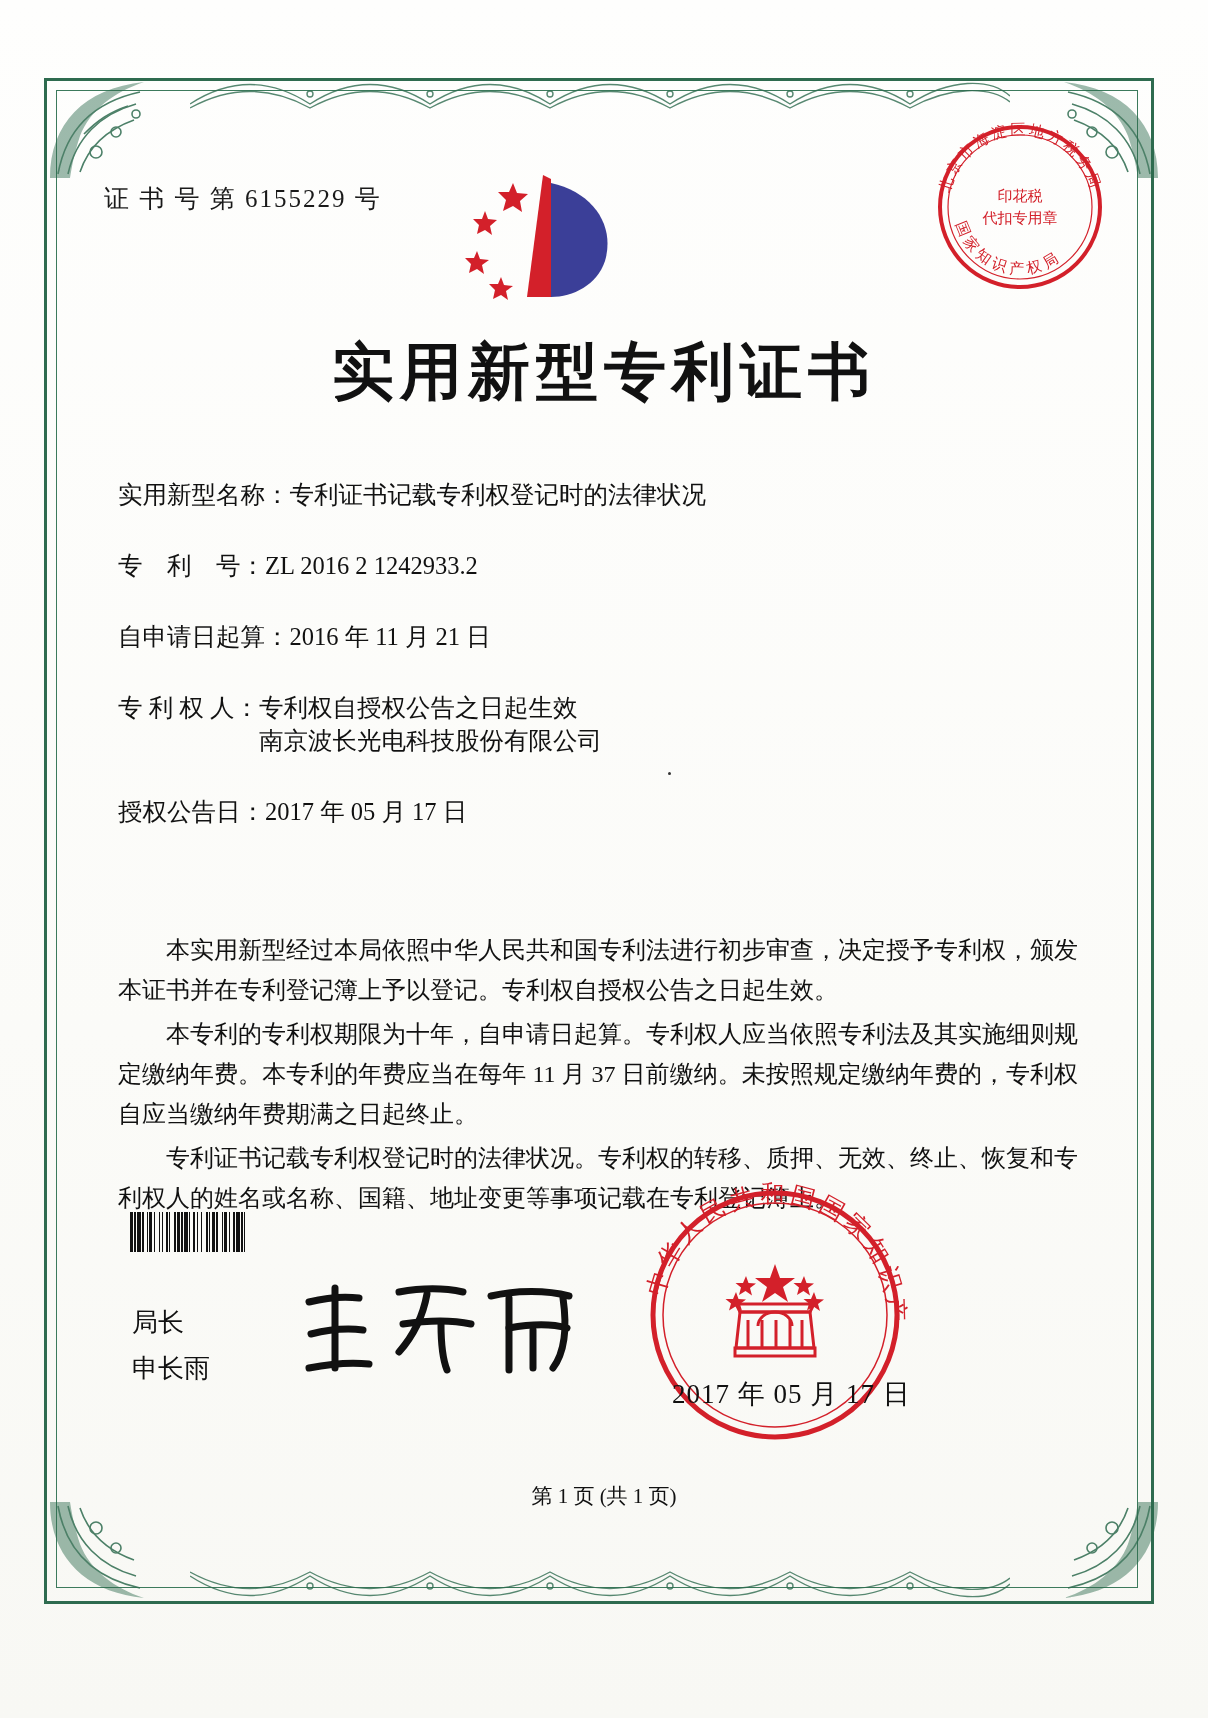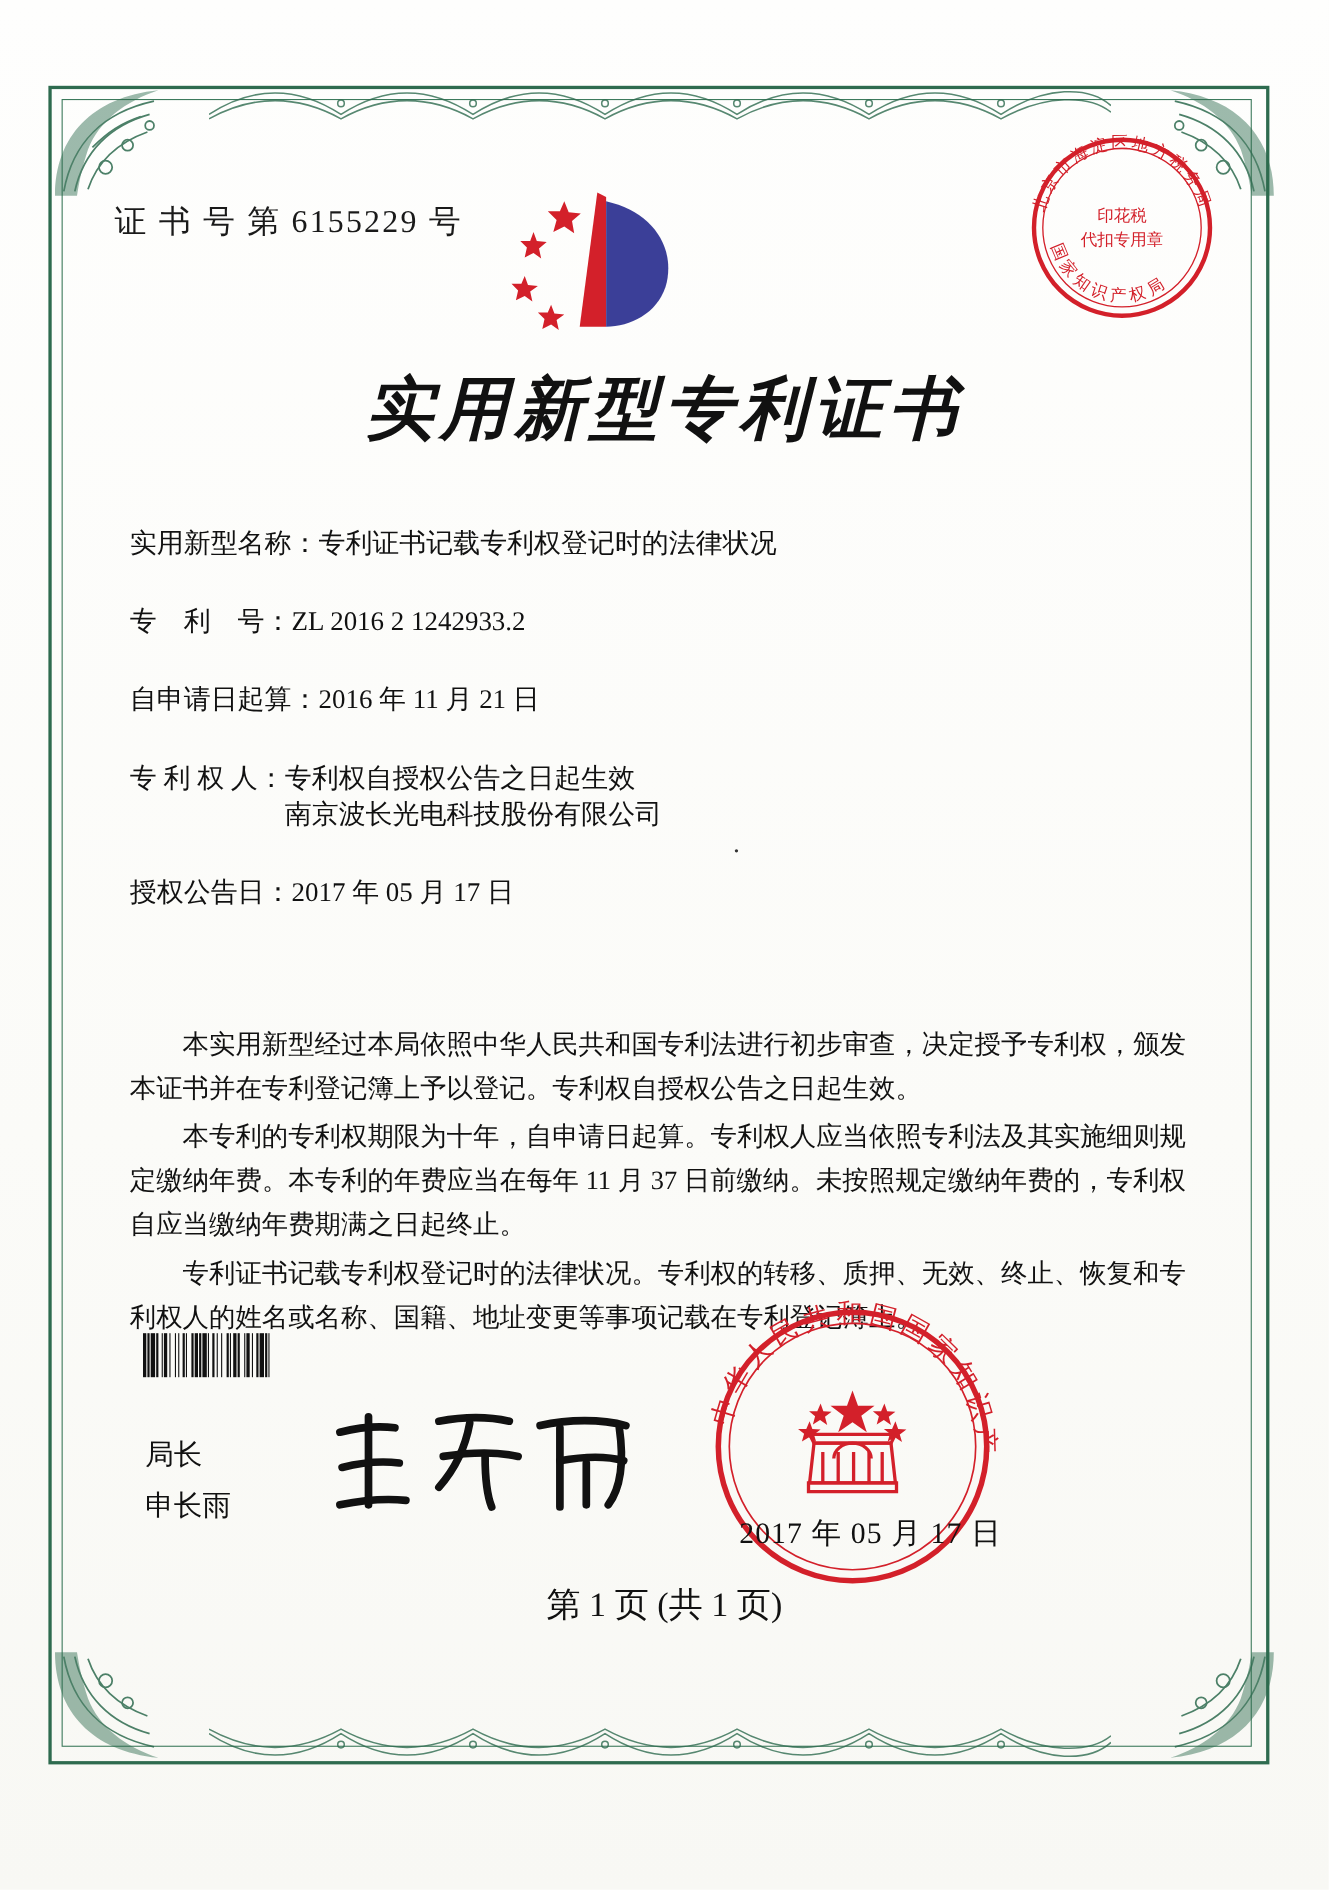--- a/index.html
+++ b/index.html
@@ -32,33 +32,32 @@
   .edge-top{
     position:absolute;left:190px;top:74px;width:820px;height:36px;
   }
   .edge-bottom{
     position:absolute;left:190px;bottom:112px;width:820px;height:36px;transform:scaleY(-1);
   }
   .edge-top svg,.edge-bottom svg{width:100%;height:100%;opacity:.8;}
 
   
   .cert-no{
-    position:absolute;left:104px;top:182px;font-size:29px;letter-spacing:2px;color:#1a1a1a;
+    position:absolute;left:104px;top:182px;font-size:25px;letter-spacing:2px;color:#1a1a1a;
   }
   .logo{
     position:absolute;left:455px;top:165px;width:195px;height:150px;
   }
   .stamp-top{
     position:absolute;right:95px;top:115px;width:185px;height:185px;
   }
   .title{
     position:absolute;left:0;right:0;top:330px;text-align:center;
     font-size:62px;font-weight:bold;letter-spacing:6px;color:#111;
     font-family:"DejaVu Serif","Liberation Serif",serif;
-    font-style:italic;
   }
 
   
   .fields{position:absolute;left:118px;top:478px;width:960px;font-size:24.5px;color:#111;line-height:1.35;}
   .frow{margin-bottom:38px;display:flex;align-items:flex-start;}
   .flabel{white-space:pre;}
   .fvalue{flex:1;}
 
   
   .paras{position:absolute;left:118px;top:930px;width:960px;font-size:24px;line-height:40px;color:#111;text-align:justify;}
@@ -77,21 +76,21 @@
   .sig-hand{
     position:absolute;left:295px;top:1272px;width:290px;height:110px;
   }
   .stamp-bottom{
     position:absolute;left:640px;top:1180px;width:270px;height:270px;
   }
   .stamp-date{
     position:absolute;left:672px;top:1376px;font-size:27px;color:#111;letter-spacing:1px;
   }
   .footer{
-    position:absolute;left:0;right:0;top:1438px;text-align:center;font-size:31px;color:#111;
+    position:absolute;left:0;right:0;top:1482px;text-align:center;font-size:21px;color:#111;
   }
   .dot{position:absolute;left:668px;top:772px;width:3px;height:3px;background:#333;border-radius:50%;}
 </style>
 </head>
 <body>
 
 <div class="page">
 
   <div class="border-outer"></div>
   <div class="border-inner"></div>

